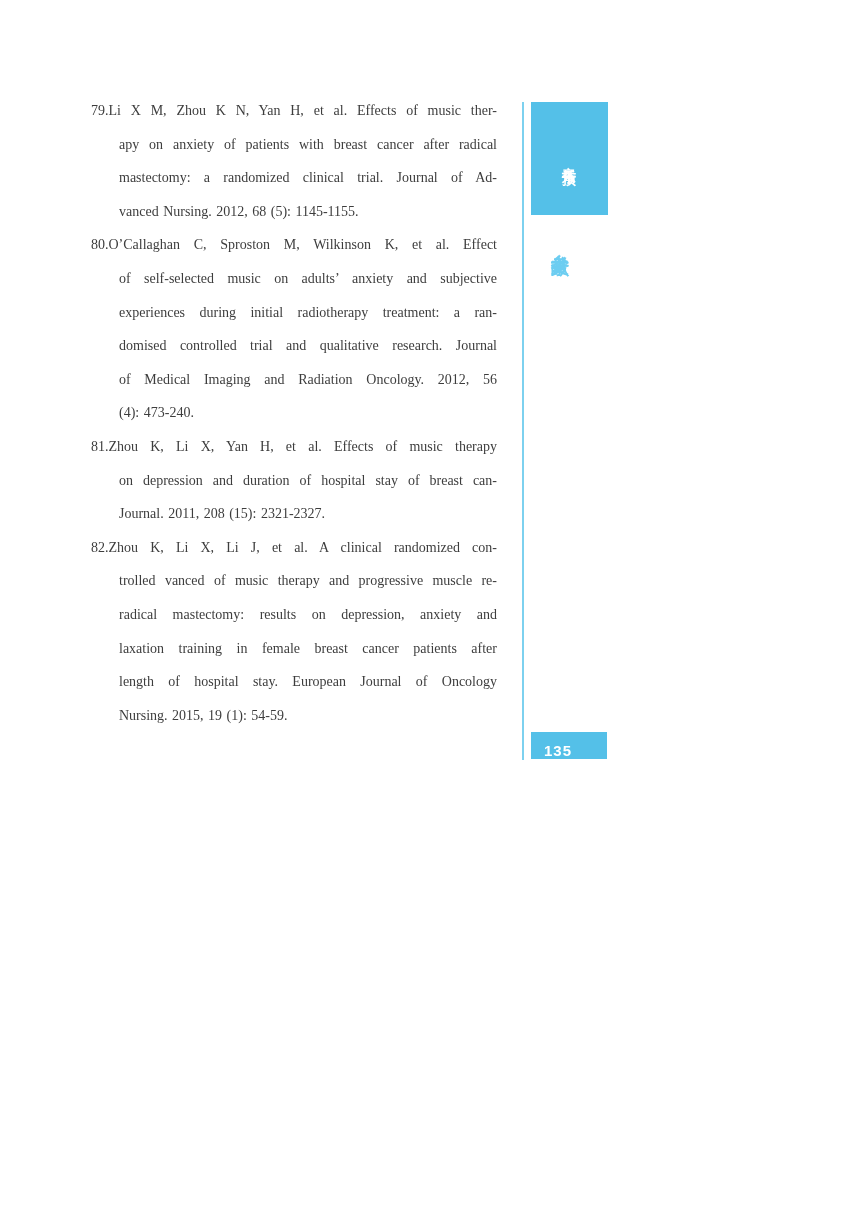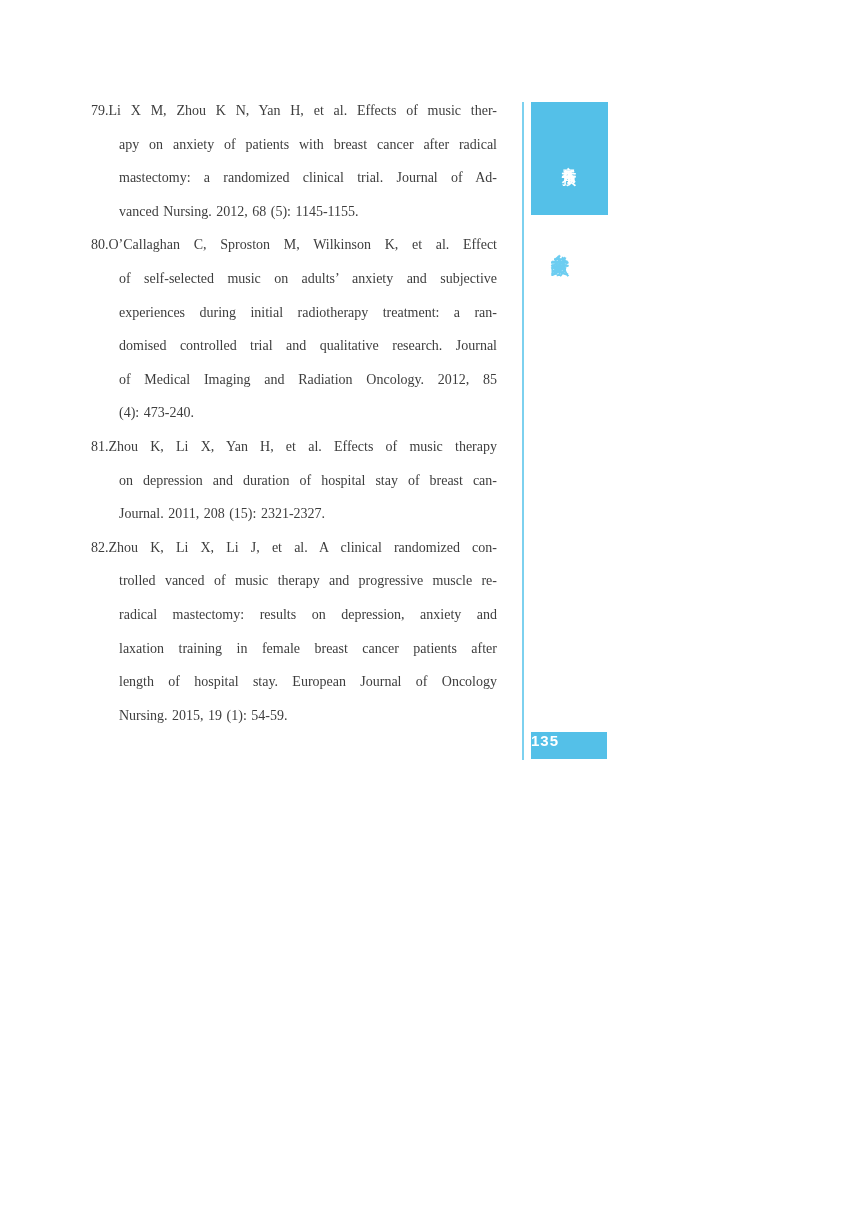--- a/index.html
+++ b/index.html
@@ -74,21 +74,22 @@
   }
   .page-badge {
     position: absolute;
     left: 531px;
     top: 732px;
     width: 76px;
     height: 27px;
     background: var(--accent, #54c0e8);
     box-sizing: border-box;
     display: flex;
-    align-items: flex-start;
+    align-items: flex-end;
+    padding-left: 13px;
   }
   .page-badge span {
     color: #ffffff;
     font-family: "Liberation Sans", sans-serif;
     font-weight: bold;
     font-size: 15px;
     letter-spacing: 1px;
   }
 </style>
 </head>
@@ -101,21 +102,21 @@
         <div class="ref-line">79.Li X M, Zhou K N, Yan H, et al. Effects of music ther-</div>
         <div class="ref-line cont">apy on anxiety of patients with breast cancer after radical</div>
         <div class="ref-line cont">mastectomy: a randomized clinical trial. Journal of Ad-</div>
         <div class="ref-line cont final">vanced Nursing. 2012, 68 (5): 1145-1155.</div>
       </div>
       <div class="ref">
         <div class="ref-line">80.O’Callaghan C, Sproston M, Wilkinson K, et al. Effect</div>
         <div class="ref-line cont">of self-selected music on adults’ anxiety and subjective</div>
         <div class="ref-line cont">experiences during initial radiotherapy treatment: a ran-</div>
         <div class="ref-line cont">domised controlled trial and qualitative research. Journal</div>
-        <div class="ref-line cont">of Medical Imaging and Radiation Oncology. 2012, 85</div>
+        <div class="ref-line cont">of Medical Imaging and Radiation Oncology. 2012, 56</div>
         <div class="ref-line cont final">(4): 473-240.</div>
       </div>
       <div class="ref">
         <div class="ref-line">81.Zhou K, Li X, Yan H, et al. Effects of music therapy</div>
         <div class="ref-line cont">on depression and duration of hospital stay of breast can-</div>
         <div class="ref-line cont final">Journal. 2011, 208 (15): 2321-2327.</div>
       </div>
       <div class="ref">
         <div class="ref-line">82.Zhou K, Li X, Li J, et al. A clinical randomized con-</div>
         <div class="ref-line cont">trolled vanced of music therapy and progressive muscle re-</div>

